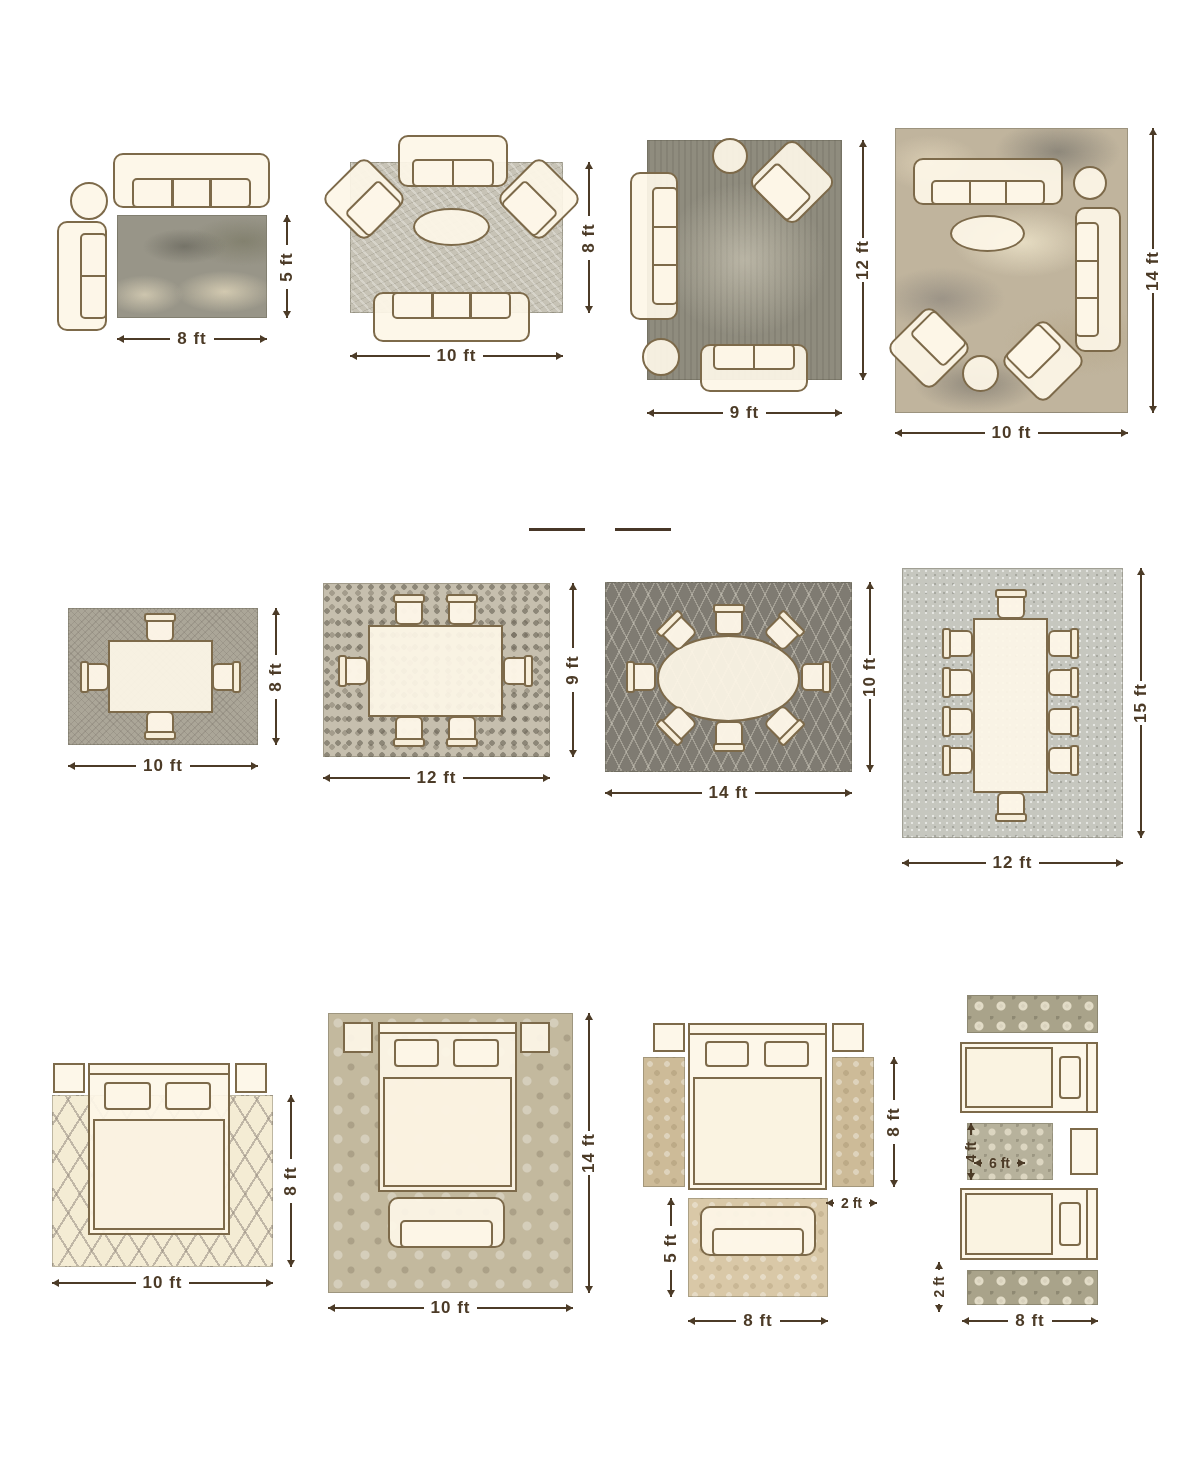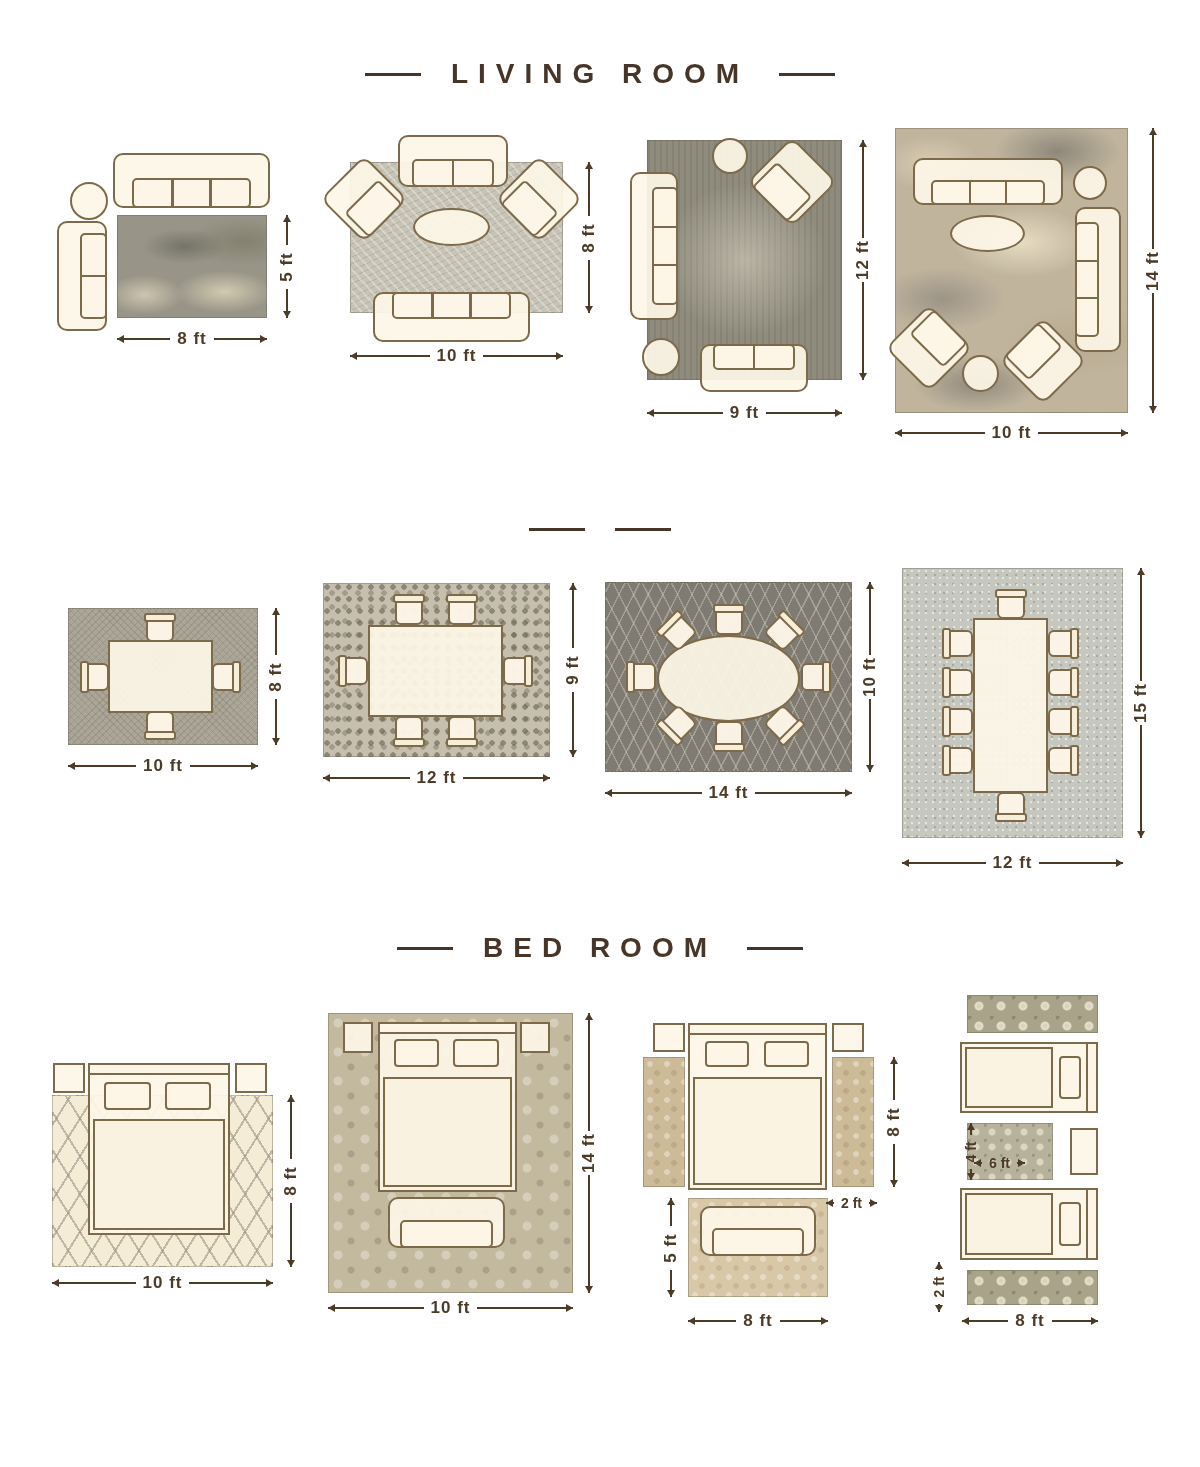--- a/index.html
+++ b/index.html
@@ -126,25 +126,20 @@
   .dim-v .ln.b::after{content:'';position:absolute;bottom:0;left:-3px;border-left:4px solid transparent;border-right:4px solid transparent;border-top:7px solid #4c3b27;}
   .dim.sm .lbl{font-size:14px;letter-spacing:0;}
   .dim-v.sm .lbl{height:34px;}
   .dim-h.tiny .ln{flex:0 0 8px;}
 </style>
 </head>
 <body>
 
 <div class="canvas">
 
-  <div class="sec-title" style="top:58px;">
-    <span class="dash"></span>
-    <span class="txt">LIVING ROOM</span>
-    <span class="dash"></span>
-  </div>
 
   <div class="rug tex-abstract" style="left:117px;top:215px;width:150px;height:103px;"></div>
   <div class="furn sofa" style="left:113px;top:153px;width:157px;height:55px;">
       <div class="seats s3h"></div>
     </div>
   <div class="furn round" style="left:70px;top:182px;width:38px;height:38px;"></div>
   <div class="furn sofa" style="left:57px;top:221px;width:50px;height:110px;">
       <div class="seats s2v-r"></div>
     </div>
   <div class="dim dim-h" style="left:117px;top:328px;width:150px;">
@@ -311,25 +306,20 @@
       <i class="ln l"></i>
       <span class="lbl">12 ft</span>
       <i class="ln r"></i>
     </div>
   <div class="dim dim-v" style="left:1130px;top:568px;height:270px;">
       <i class="ln t"></i>
       <span class="lbl">15 ft</span>
       <i class="ln b"></i>
     </div>
 
-  <div class="sec-title" style="top:932px;">
-    <span class="dash"></span>
-    <span class="txt">BED ROOM</span>
-    <span class="dash"></span>
-  </div>
 
   <div class="rug tex-trellis" style="left:52px;top:1095px;width:221px;height:172px;"></div>
   <div class="furn" style="left:53px;top:1063px;width:32px;height:30px;"></div>
   <div class="furn" style="left:235px;top:1063px;width:32px;height:30px;"></div>
   <div class="furn" style="left:88px;top:1063px;width:142px;height:172px;">
     <div class="hb"></div>
     <div class="pillow" style="left:10%;top:10%;width:34%;height:17%;"></div>
     <div class="pillow" style="left:54%;top:10%;width:34%;height:17%;"></div>
     <div class="blanket"></div>
   </div>

